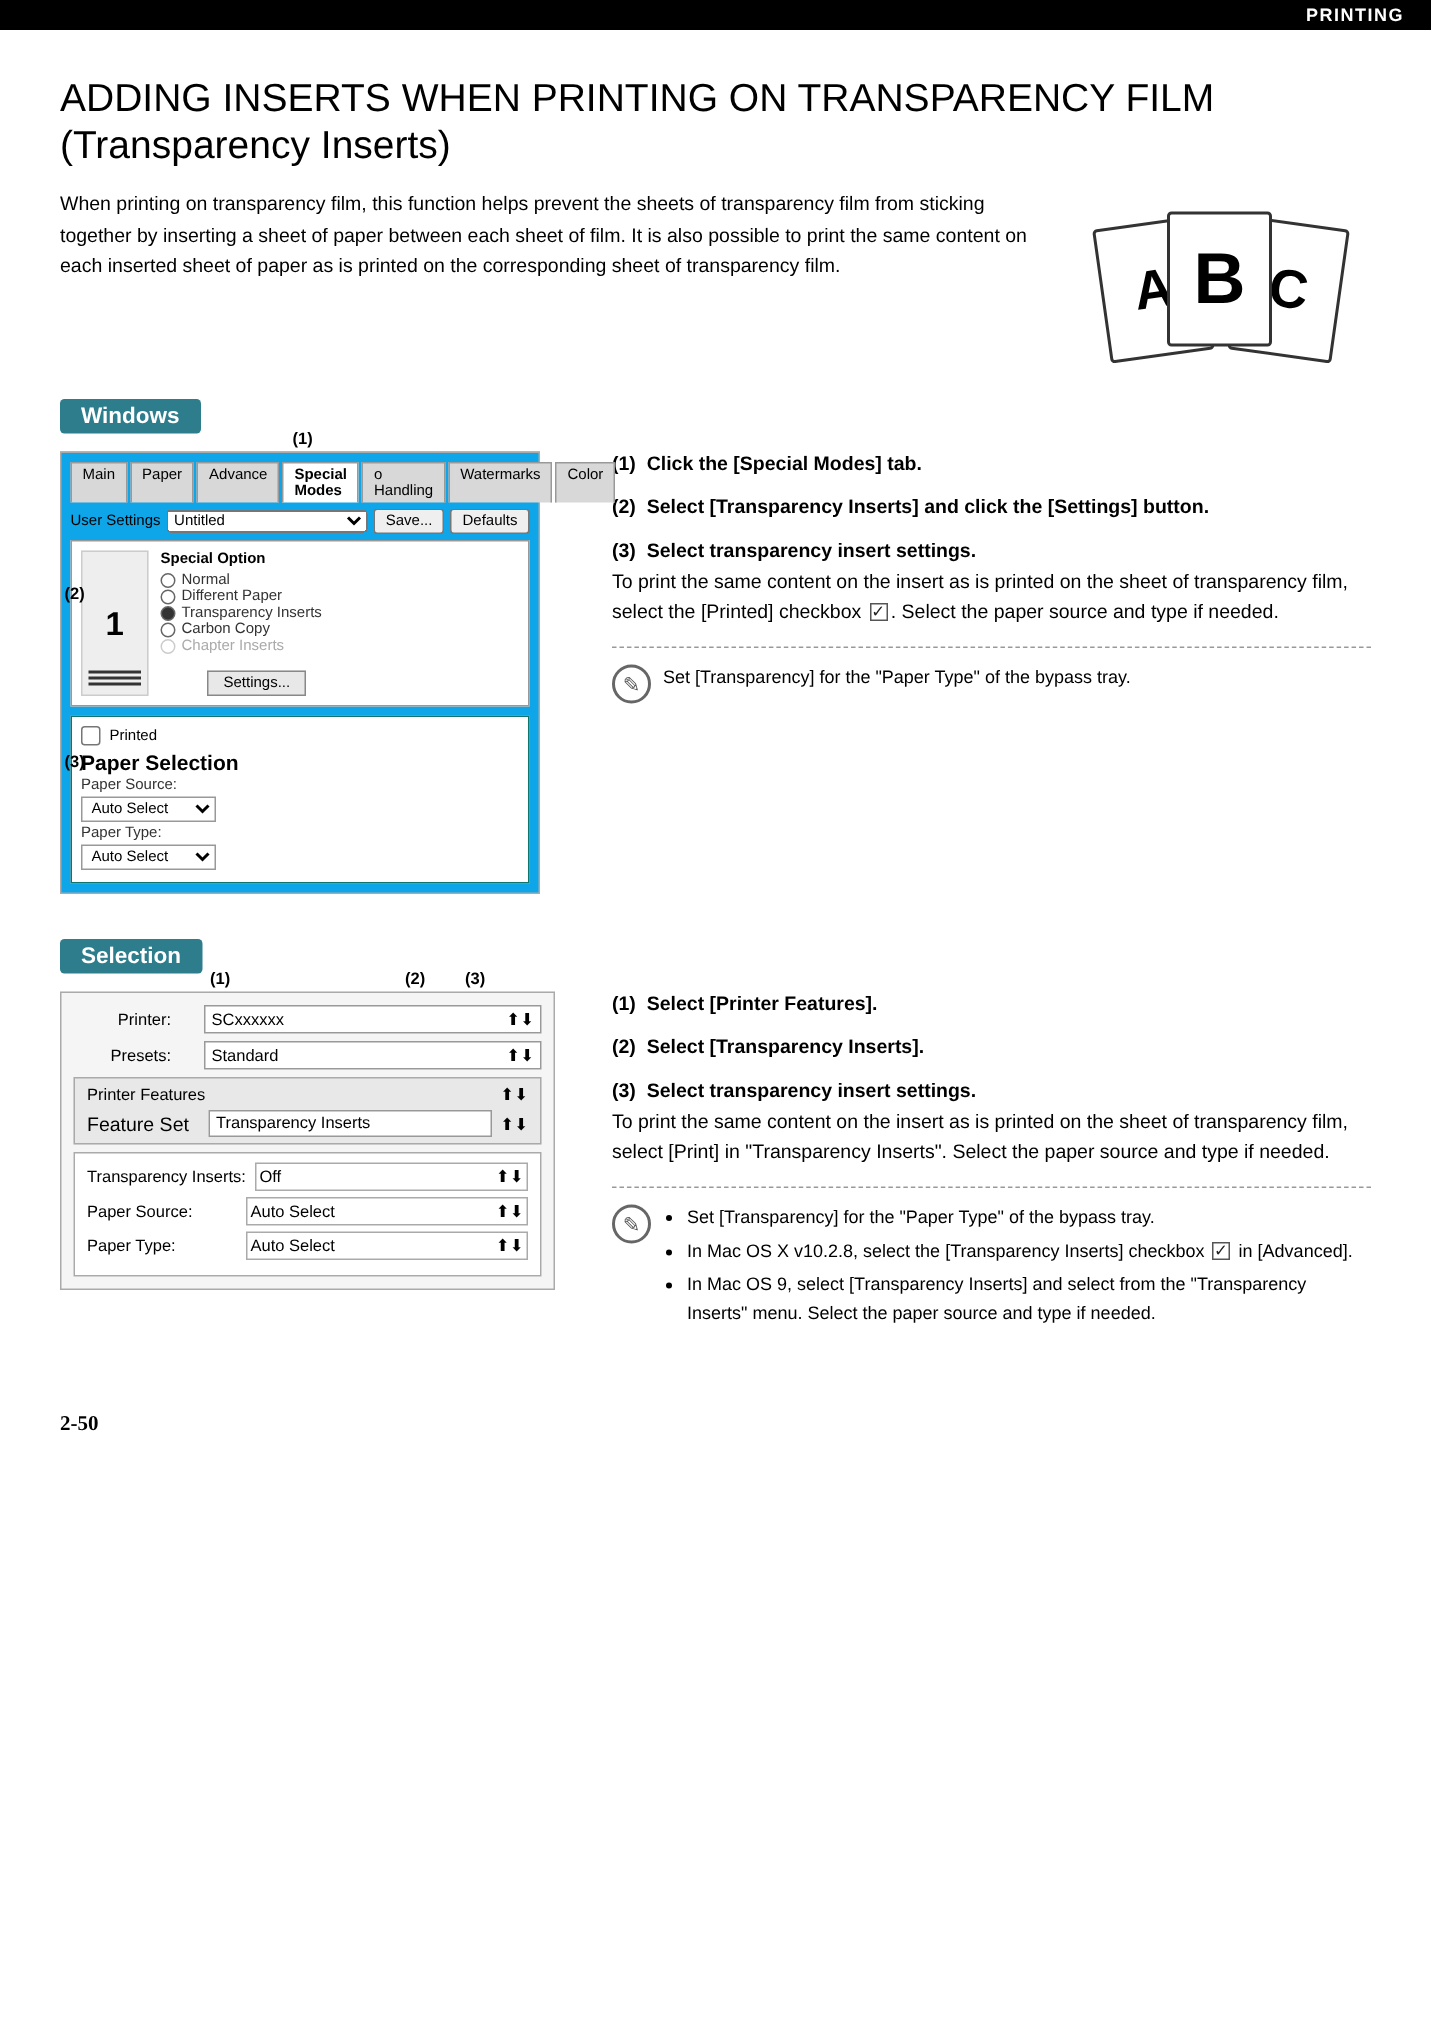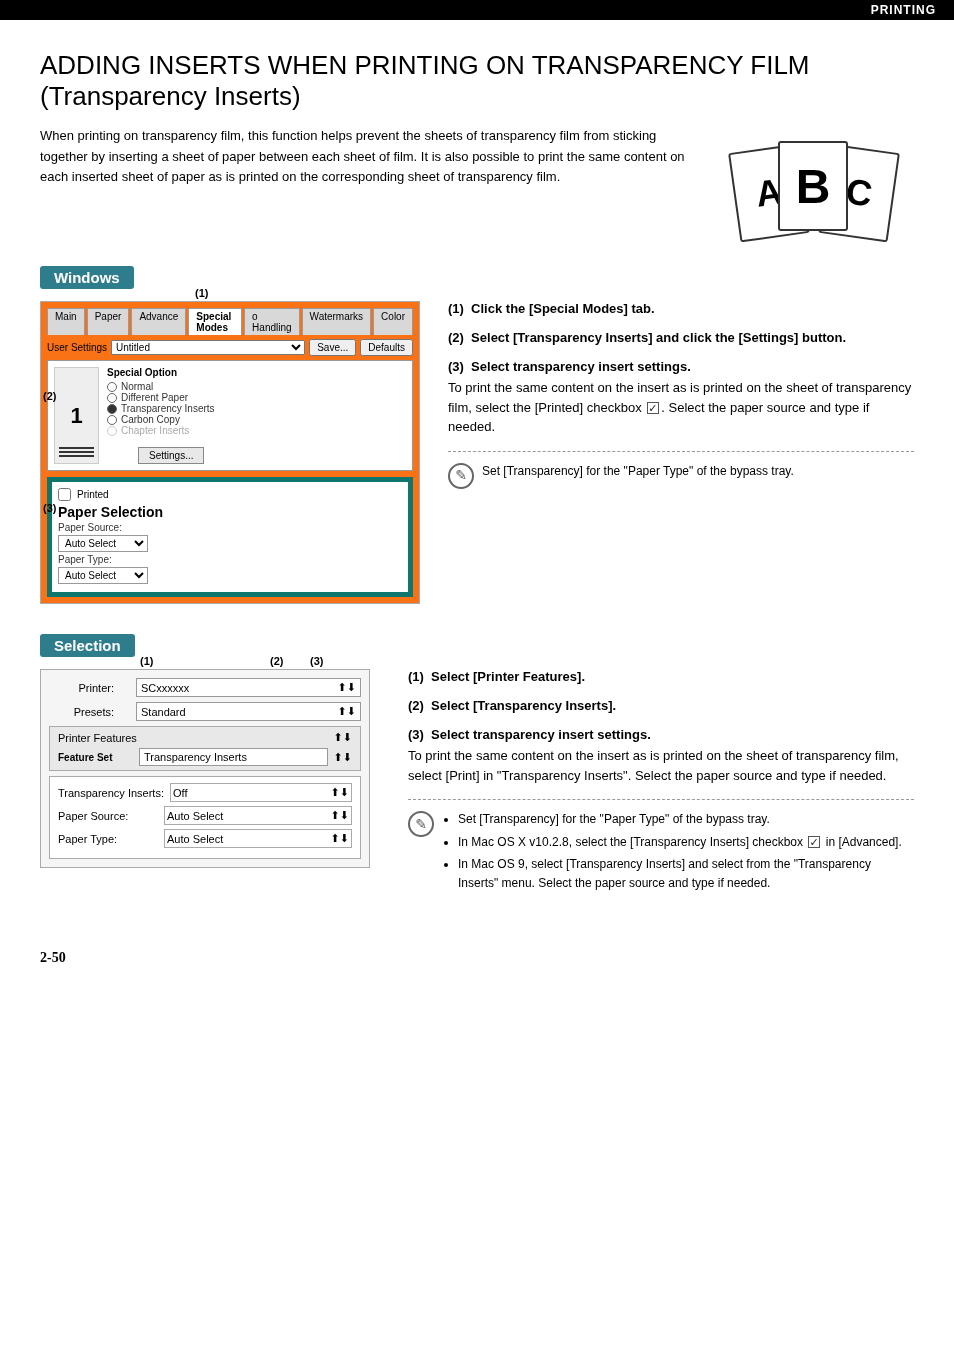--- a/index.html
+++ b/index.html
@@ -100,26 +100,26 @@
     .section-left {
       flex: 0 0 340px;
     }
     .section-right {
       flex: 1;
     }
 
     
     .win-mockup {
       border: 1px solid #aaa;
-      background: #f97316;
+      background: #0ea5e9;
       font-size: 10px;
       font-family: 'Tahoma', Arial, sans-serif;
       padding: 6px;
       position: relative;
-      width: 380px;
+      width: 320px;
     }
     .win-tabs {
       display: flex;
       gap: 2px;
       margin-bottom: 4px;
     }
     .win-tab {
       background: #d8d8d8;
       border: 1px solid #999;
       padding: 2px 7px;
@@ -186,21 +186,21 @@
     .win-settings-btn {
       margin-top: 5px;
       background: #e8e8e8;
       border: 1px solid #888;
       padding: 2px 10px;
       font-size: 10px;
       cursor: pointer;
     }
     .win-bottom-panel {
       margin-top: 6px;
-      border: 5px solid #0f766e;
+      border: 1px solid #0f766e;
       background: #fff;
       padding: 6px;
       font-size: 10px;
     }
     .win-row { display: flex; gap: 6px; align-items: center; margin-bottom: 2px; }
     .win-label { color: #333; min-width: 75px; }
     .win-select {
       border: 1px solid #999;
       background: #fff;
       font-size: 10px;
@@ -565,21 +565,21 @@
             </div>
           </div>
 
           <div class="mac-features-panel">
             <div class="mac-feature-row">
               <span class="mac-feature-label">Printer Features</span>
               <div style="flex:1;"></div>
               <span>⬆⬇</span>
             </div>
             <div class="mac-feature-row" style="margin-top:4px;">
-              <span style="font-size:10px; min-width:75px;font-weight:bold;">Feature Set</span>
+              <span style="font-size:13px; min-width:75px;">Feature Set</span>
               <div class="mac-feature-select">
                 <span>Transparency Inserts</span>
               </div>
               <span>⬆⬇</span>
             </div>
           </div>
 
           <div class="mac-bottom">
             <div class="mac-bottom-row">
               <span class="mac-bottom-label">Transparency Inserts:</span>

